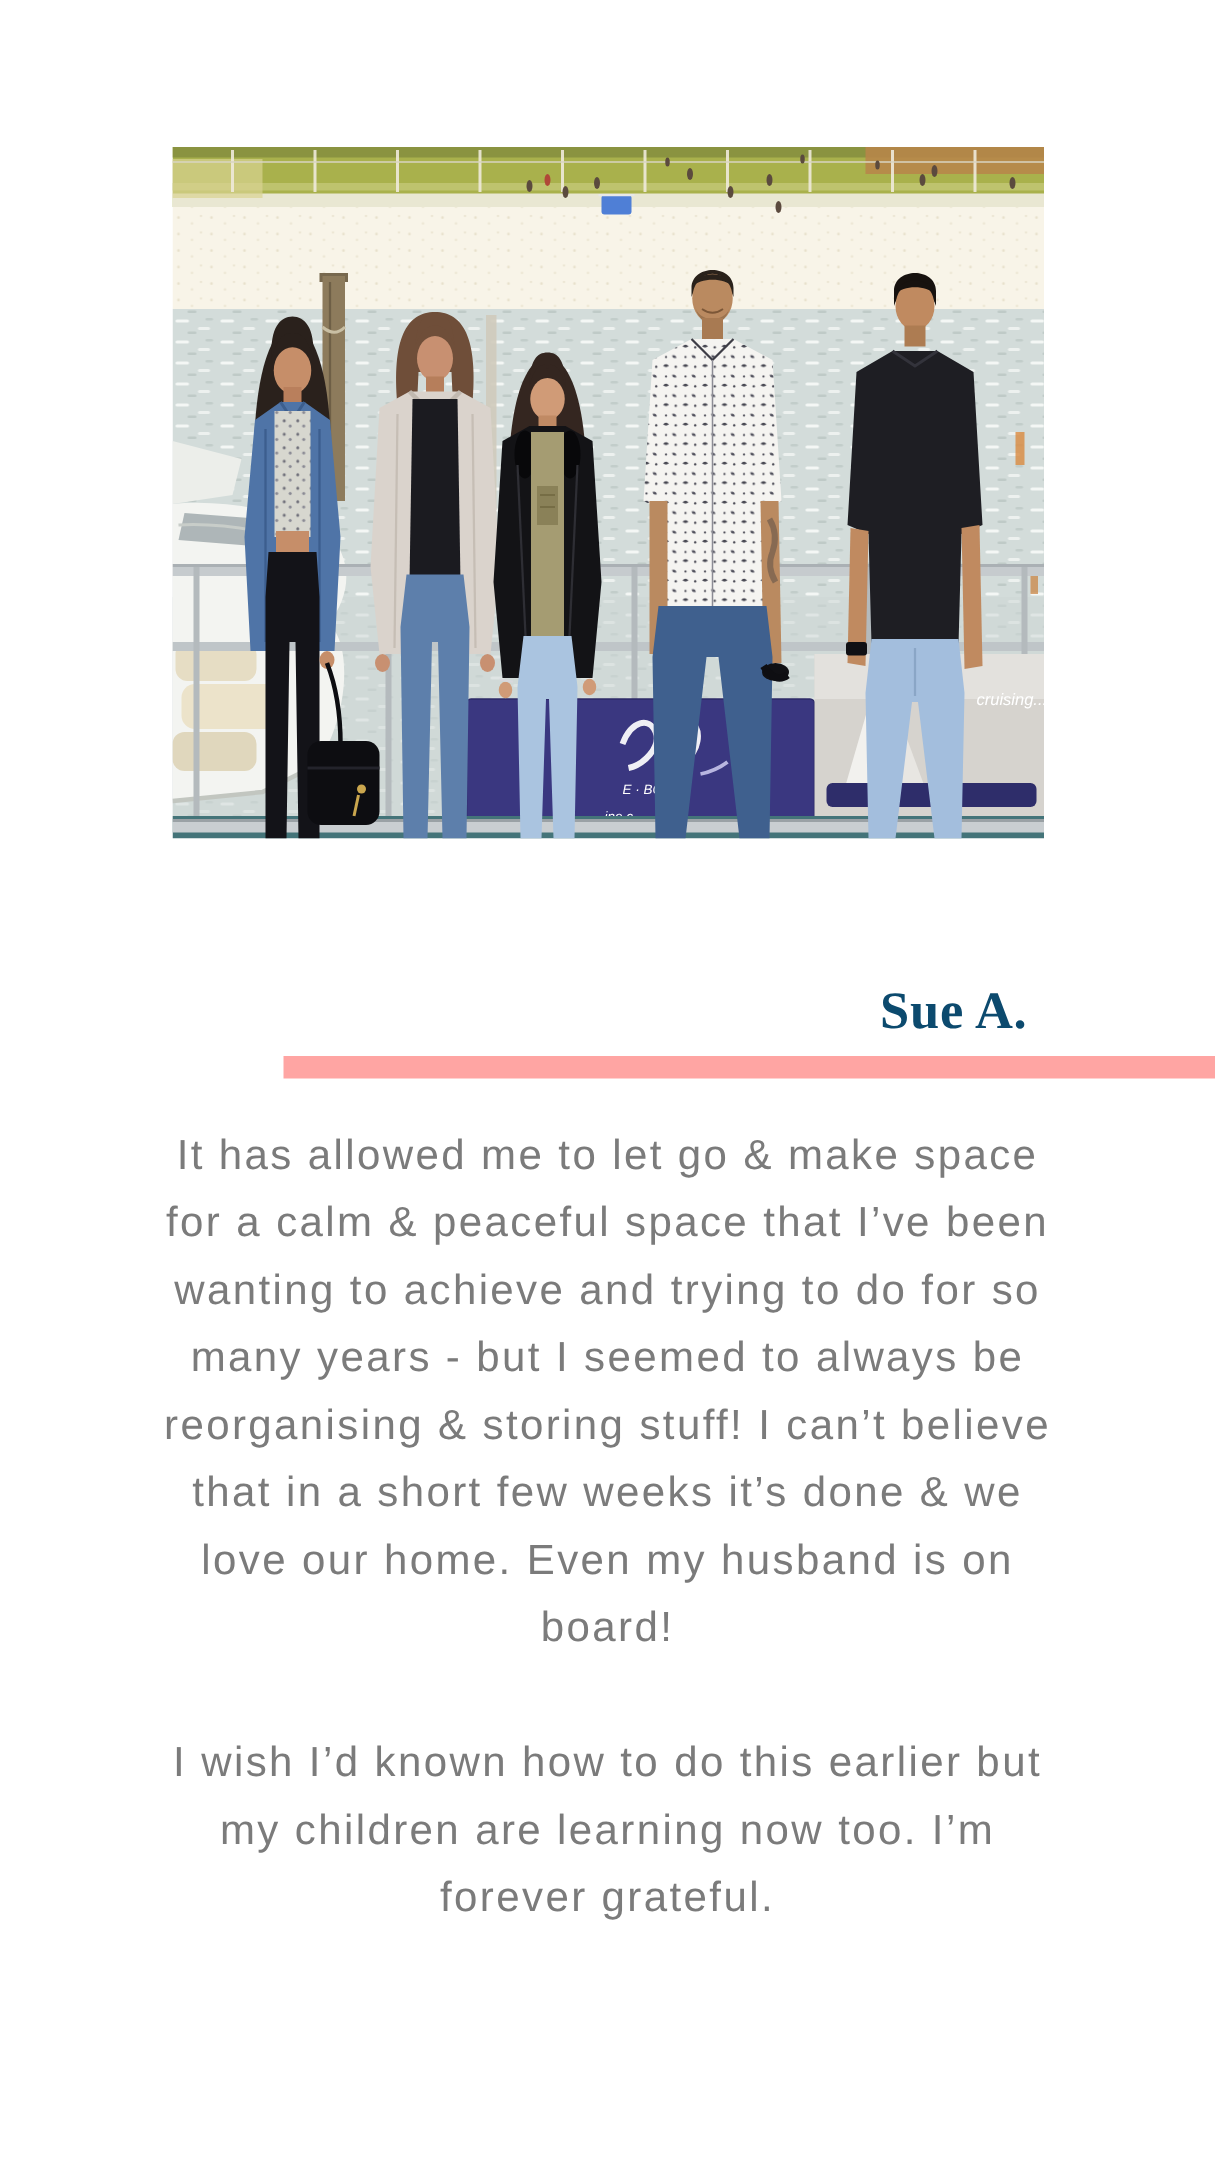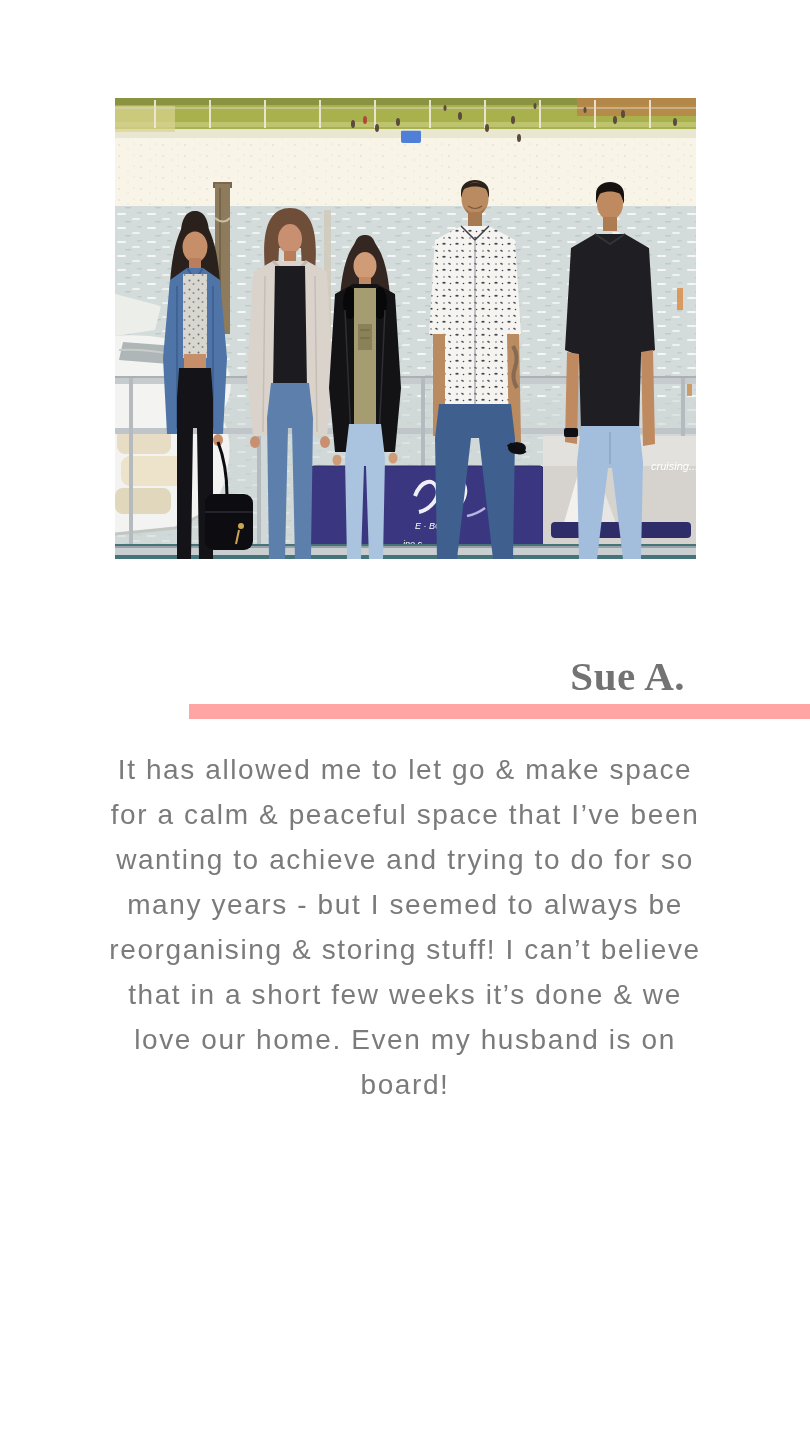--- a/index.html
+++ b/index.html
@@ -5,21 +5,21 @@
   html,body{margin:0;padding:0}
   body{
     position:relative;width:810px;height:1440px;background:#ffffff;
     font-family:"Liberation Sans",sans-serif;overflow:hidden;
   }
   .photo{position:absolute;left:115px;top:98px;width:581px;height:461px;}
   .photo svg{display:block;width:100%;height:100%;}
   .author{
     position:absolute;top:656px;left:0;width:685px;margin:0;
     text-align:right;font-family:"Liberation Serif","DejaVu Serif",serif;
-    font-weight:700;font-size:41px;line-height:1;letter-spacing:.5px;color:#737373;
+    font-weight:700;font-size:35px;line-height:1;letter-spacing:.5px;color:#0c4a6e;
   }
   .accent-bar{position:absolute;left:189px;top:704px;width:621px;height:15px;background:#ffa5a3;}
   .body-text{
     position:absolute;left:35px;top:747px;width:740px;text-align:center;
     color:#7b7b7b;font-size:28px;line-height:45px;letter-spacing:1.6px;
   }
   .body-text p{margin:0 0 45px;white-space:pre-line;}
   .body-text p:last-child{margin-bottom:0;}
   .banner-small-text{font-style:italic;fill:#ffffff;font-family:"Liberation Sans",sans-serif;}
 </style>
@@ -266,13 +266,16 @@
 
 <div class="body-text">
   <p>It has allowed me to let go &amp; make space
 for a calm &amp; peaceful space that I’ve been
 wanting to achieve and trying to do for so
 many years - but I seemed to always be
 reorganising &amp; storing stuff! I can’t believe
 that in a short few weeks it’s done &amp; we
 love our home. Even my husband is on
 board!</p>
+  <p>I wish I’d known how to do this earlier but
+my children are learning now too. I’m
+forever grateful.</p>
 </div>
 
 </body></html>

